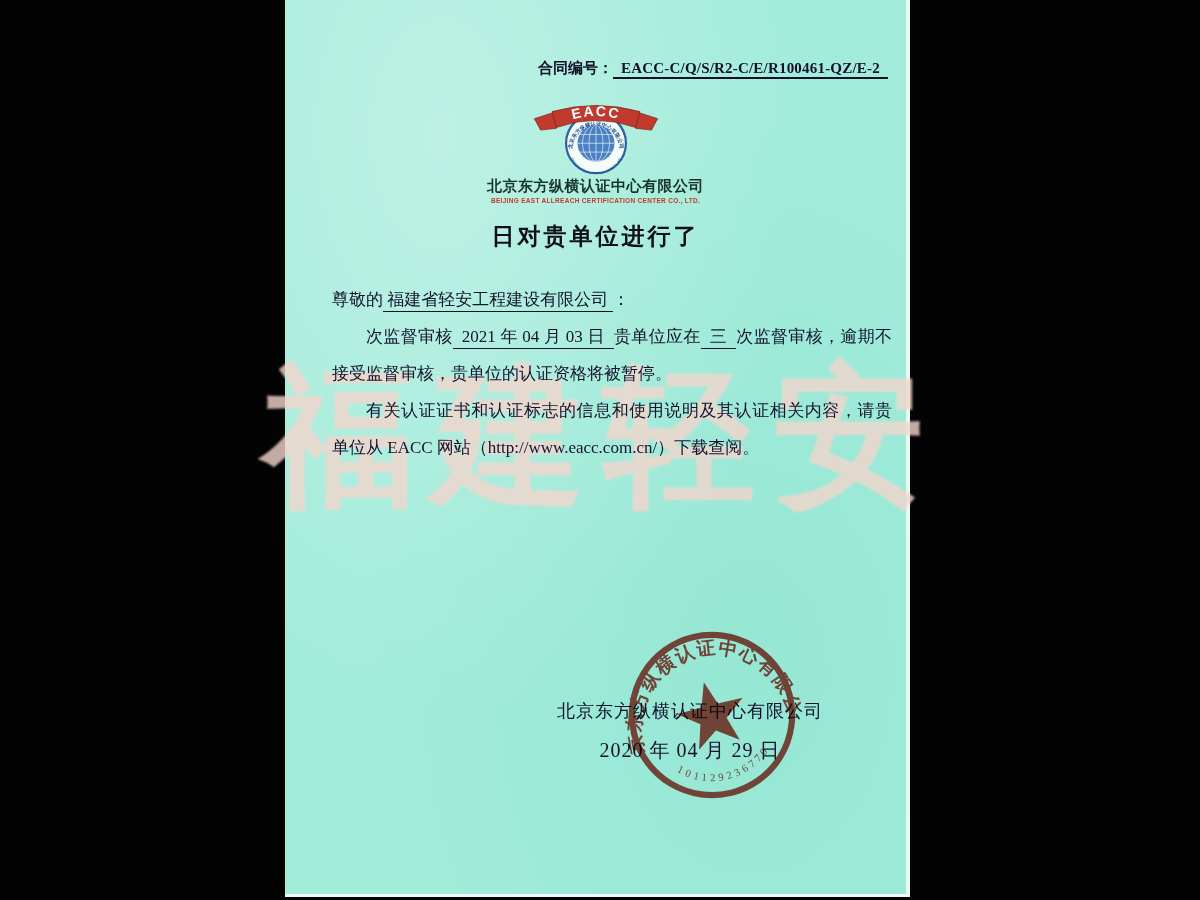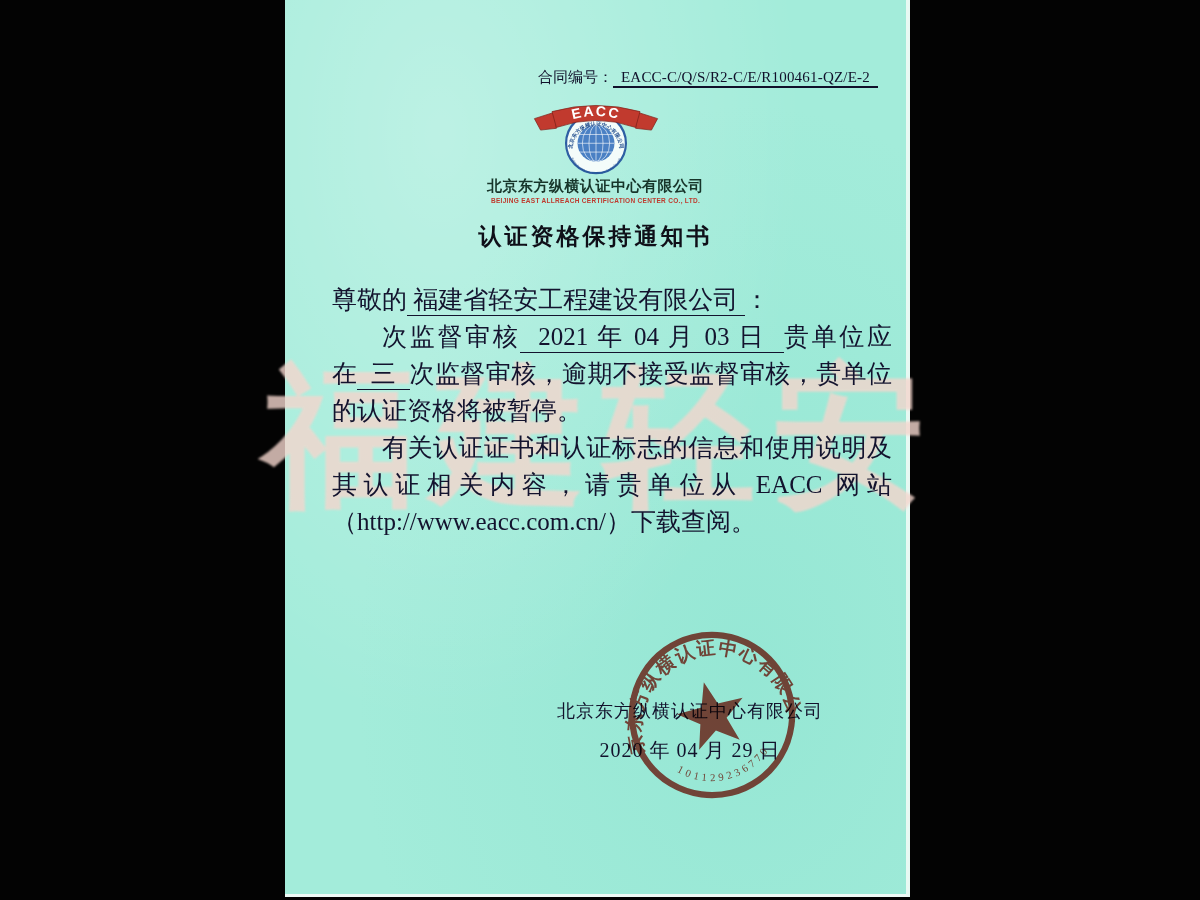--- a/index.html
+++ b/index.html
@@ -16,30 +16,30 @@
       radial-gradient(ellipse at 75% 75%, rgba(110,215,195,0.25), transparent 60%),
       #a3ecda;
   }
   
   .watermark {
     position:absolute; left:-22px; top:362px; width:670px;
     font-size:152px; font-weight:bold; letter-spacing:18px; line-height:1;
     color:#f4d6cd; opacity:0.8; filter:blur(1px); white-space:nowrap;
   }
   
-  .contract { position:absolute; left:253px; top:68px; font-size:15px; font-weight:normal; color:#10102a; white-space:nowrap; }
+  .contract { position:absolute; left:253px; top:59px; font-size:15px; font-weight:bold; color:#10102a; white-space:nowrap; }
   .contract .num { border-bottom:2px solid #10102a; padding:0 8px 1px 8px; letter-spacing:0.2px; }
   
   .logo-block { position:absolute; left:0; right:0; top:101px; display:flex; flex-direction:column; align-items:center; }
   .org-cn { margin-top:2px; font-size:15px; font-weight:bold; letter-spacing:0.5px; color:#17352a; font-family:"Liberation Sans", sans-serif; }
   .org-en { margin-top:1px; font-size:6.5px; font-weight:bold; letter-spacing:0.3px; color:#bf3a2e; font-family:"Liberation Sans", sans-serif; }
   
   .doc-title { position:absolute; left:0; right:0; top:221px; text-align:center; font-size:23px; font-weight:bold; letter-spacing:3px; color:#0f0f18; }
   
-  .body-text { position:absolute; left:47px; top:281px; width:560px; font-size:25px; line-height:37px; color:#13132e; text-align:justify; }
+  .body-text { position:absolute; left:47px; top:281px; width:560px; font-size:17px; line-height:37px; color:#13132e; text-align:justify; }
   .para { margin:0; }
   .para.indent { text-indent:2em; }
   .u { border-bottom:1.6px solid currentColor; padding-bottom:2px; }
   
   .signature { position:absolute; left:255px; top:699px; width:300px; text-align:center; color:#12122c; }
   .sig-org { font-size:18px; letter-spacing:1px; white-space:nowrap; }
   .sig-date { margin-top:14px; font-size:20px; letter-spacing:1px; }
   
   .stamp { position:absolute; left:338px; top:626px; width:178px; height:178px; transform:rotate(-14deg); opacity:0.88; mix-blend-mode:multiply; }
 </style>
@@ -91,21 +91,21 @@
           <path d="M25,12 Q75,-2 125,12 L120,30 Q75,14 30,30 Z" fill="#c13a2e" stroke="#7e1f18" stroke-width="0.8"></path>
           <text font-size="16" font-weight="bold" fill="#ffffff" letter-spacing="2" font-family="Liberation Sans, sans-serif">
             <textPath href="#ribbonTxt" startOffset="50%" text-anchor="middle">EACC</textPath>
           </text>
         </g>
       </svg>
       <div class="org-cn">北京东方纵横认证中心有限公司</div>
       <div class="org-en">BEIJING EAST ALLREACH CERTIFICATION CENTER CO., LTD.</div>
     </div>
 
-    <div class="doc-title">认证资格保持通知书</div>
+    <div class="doc-title">日对贵单位进行了</div>
 
     <div class="body-text">
         <p class="para"><span>尊敬的</span><span class="u">&nbsp;福建省轻安工程建设有限公司&nbsp;</span><span>：</span></p>
         <p class="para indent"><span>次监督审核</span><span class="u">&nbsp;&nbsp;2021 年 04 月 03 日&nbsp;&nbsp;</span><span>贵单位应在</span><span class="u">&nbsp;&nbsp;三&nbsp;&nbsp;</span><span>次监督审核，逾期不接受监督审核，贵单位的认证资格将被暂停。</span></p>
         <p class="para indent"><span>有关认证证书和认证标志的信息和使用说明及其认证相关内容，请贵单位从 EACC 网站（http://www.eacc.com.cn/）下载查阅。</span></p>
       </div>
 
     <div class="signature">
       <div class="sig-org">北京东方纵横认证中心有限公司</div>
       <div class="sig-date">2020 年 04 月 29 日</div>

